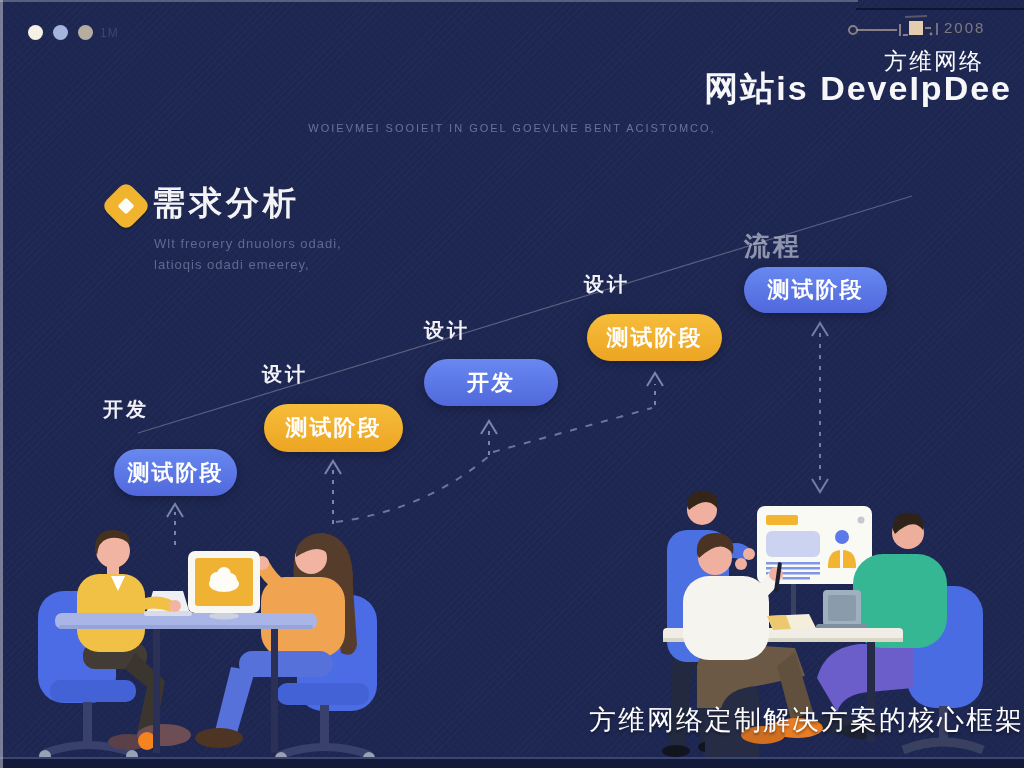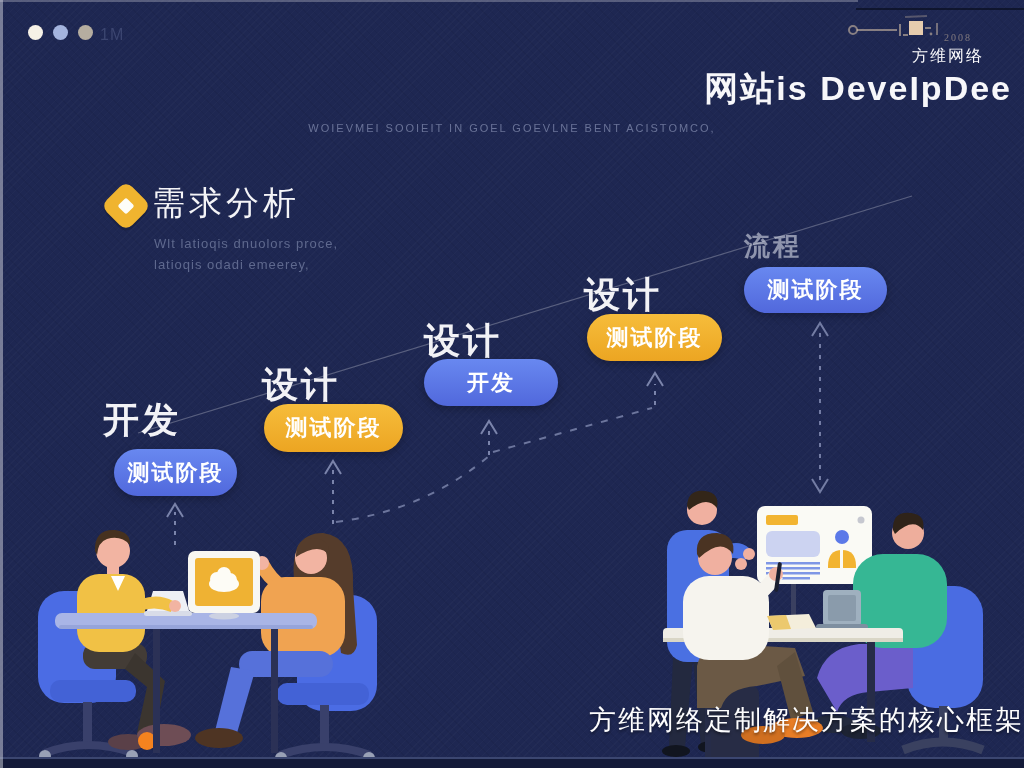--- a/index.html
+++ b/index.html
@@ -19,39 +19,39 @@
   }
   .edge-left { position:absolute; left:0; top:0; width:3px; height:768px; background:rgba(210,212,222,0.5); z-index:6; }
   .edge-top { position:absolute; left:0; top:0; width:858px; height:2px; background:rgba(210,212,222,0.32); z-index:6; }
   .edge-topright { position:absolute; left:856px; top:8px; width:168px; height:2px; background:rgba(8,12,28,0.65); z-index:6; }
   .bottom-strip { position:absolute; left:0; top:757px; width:1024px; height:11px; background:#131a39; border-top:2px solid rgba(135,155,215,0.35); z-index:5; }
 
   
   .dots { position:absolute; left:28px; top:25px; display:flex; gap:10px; z-index:4; }
   .dot { width:15px; height:15px; border-radius:50%; }
   .dot1 { background:#f6f1e7; } .dot2 { background:#a4b4de; } .dot3 { background:#b5ada0; }
-  .faint-label { position:absolute; left:100px; top:26px; font-size:16px; color:#3b4570; letter-spacing:1px; z-index:4; }
-
-  
-  .brand-name { position:absolute; right:40px; top:46px; font-size:16px; color:#fafafc; letter-spacing:2px; z-index:4; }
+  .faint-label { position:absolute; left:100px; top:26px; font-size:12px; color:#3b4570; letter-spacing:1px; z-index:4; }
+
+  
+  .brand-name { position:absolute; right:40px; top:46px; font-size:23px; color:#fafafc; letter-spacing:2px; z-index:4; }
   .brand-mark { position:absolute; left:845px; top:15px; z-index:4; }
-  .year-text { position:absolute; left:944px; top:32px; font-size:10px; color:rgba(224,200,170,0.5); letter-spacing:2px; z-index:4;font-family:Liberation Serif, serif; }
+  .year-text { position:absolute; left:944px; top:19px; font-size:15px; color:rgba(224,200,170,0.5); letter-spacing:2px; z-index:4; }
 
   
   .title { position:absolute; left:0; right:12px; top:66px; text-align:right; font-size:34px; font-weight:bold; letter-spacing:2px; color:#f7f7fa; z-index:3; }
   .subtitle { position:absolute; left:0; right:0; top:122px; text-align:center; font-size:11px; letter-spacing:2px; color:rgba(165,175,208,0.55); z-index:3; }
 
   
   .req-icon { position:absolute; left:108px; top:188px; width:36px; height:36px; background:#f0b42f; border-radius:9px; transform:rotate(45deg); z-index:3; box-shadow:2px 2px 0 rgba(0,0,0,0.15); }
   .req-icon .hole { position:absolute; left:12px; top:12px; width:12px; height:12px; background:#fdfdf8; border-radius:2px; }
-  .req-title { position:absolute; left:152px; top:181px; font-size:33px; font-weight:normal; letter-spacing:4px; color:#f4f4f7; z-index:3; }
+  .req-title { position:absolute; left:152px; top:181px; font-size:33px; font-weight:bold; letter-spacing:4px; color:#f4f4f7; z-index:3; }
   .req-desc { position:absolute; left:154px; top:233px; font-size:13px; line-height:21px; letter-spacing:1px; color:rgba(148,158,192,0.55); z-index:3; }
 
   
-  .stage-label { position:absolute; font-size:36px; font-weight:bold; letter-spacing:3px; color:#f2f2f6; z-index:3; }
+  .stage-label { position:absolute; font-size:20px; font-weight:bold; letter-spacing:3px; color:#f2f2f6; z-index:3; }
   .stage-label.dim { color:rgba(235,238,248,0.55); }
   .pill { position:absolute; display:flex; align-items:center; justify-content:center; border-radius:25px; font-size:22px; font-weight:bold; letter-spacing:2px; color:#ffffff; z-index:3; }
   .pill.blue { background:linear-gradient(180deg,#6888f0,#5168dc); box-shadow:0 3px 8px rgba(0,0,0,0.25); }
   .pill.yellow { background:linear-gradient(180deg,#f6bd3b,#eca522); box-shadow:0 3px 8px rgba(0,0,0,0.25); }
 
   .overlay-svg { position:absolute; left:0; top:0; z-index:2; }
   .illo { position:absolute; z-index:2; }
   .illo-left { left:25px; top:495px; }
   .illo-right { left:645px; top:478px; }
 
@@ -84,21 +84,21 @@
 <div class="brand-name">方维网络</div>
 
 <div class="title">网站is DeveIpDee</div>
 <div class="subtitle">WOIEVMEI SOOIEIT IN GOEL GOEVLNE BENT ACISTOMCO,</div>
 
 <div class="req-icon">
     <div class="hole"></div>
   </div>
 <div class="req-title">需求分析</div>
 <div class="req-desc">
-  <div>Wlt latioqis dnuolors proce,</div>
+  <div>Wlt freorery dnuolors odadi,</div>
   <div>latioqis odadi emeerey,</div>
 </div>
 
 <svg class="overlay-svg" width="1024" height="768" viewBox="0 0 1024 768">
 
   <line x1="138" y1="433" x2="912" y2="196" stroke="rgba(255,255,255,0.26)" stroke-width="1.2"></line>
 
   <path d="M336 522 C 396 514 446 492 489 456" fill="none" stroke="rgba(185,195,232,0.5)" stroke-width="2" stroke-dasharray="7 9"></path>
   <line x1="493" y1="452" x2="652" y2="408" stroke="rgba(185,195,232,0.5)" stroke-width="2" stroke-dasharray="7 9"></line>
 

